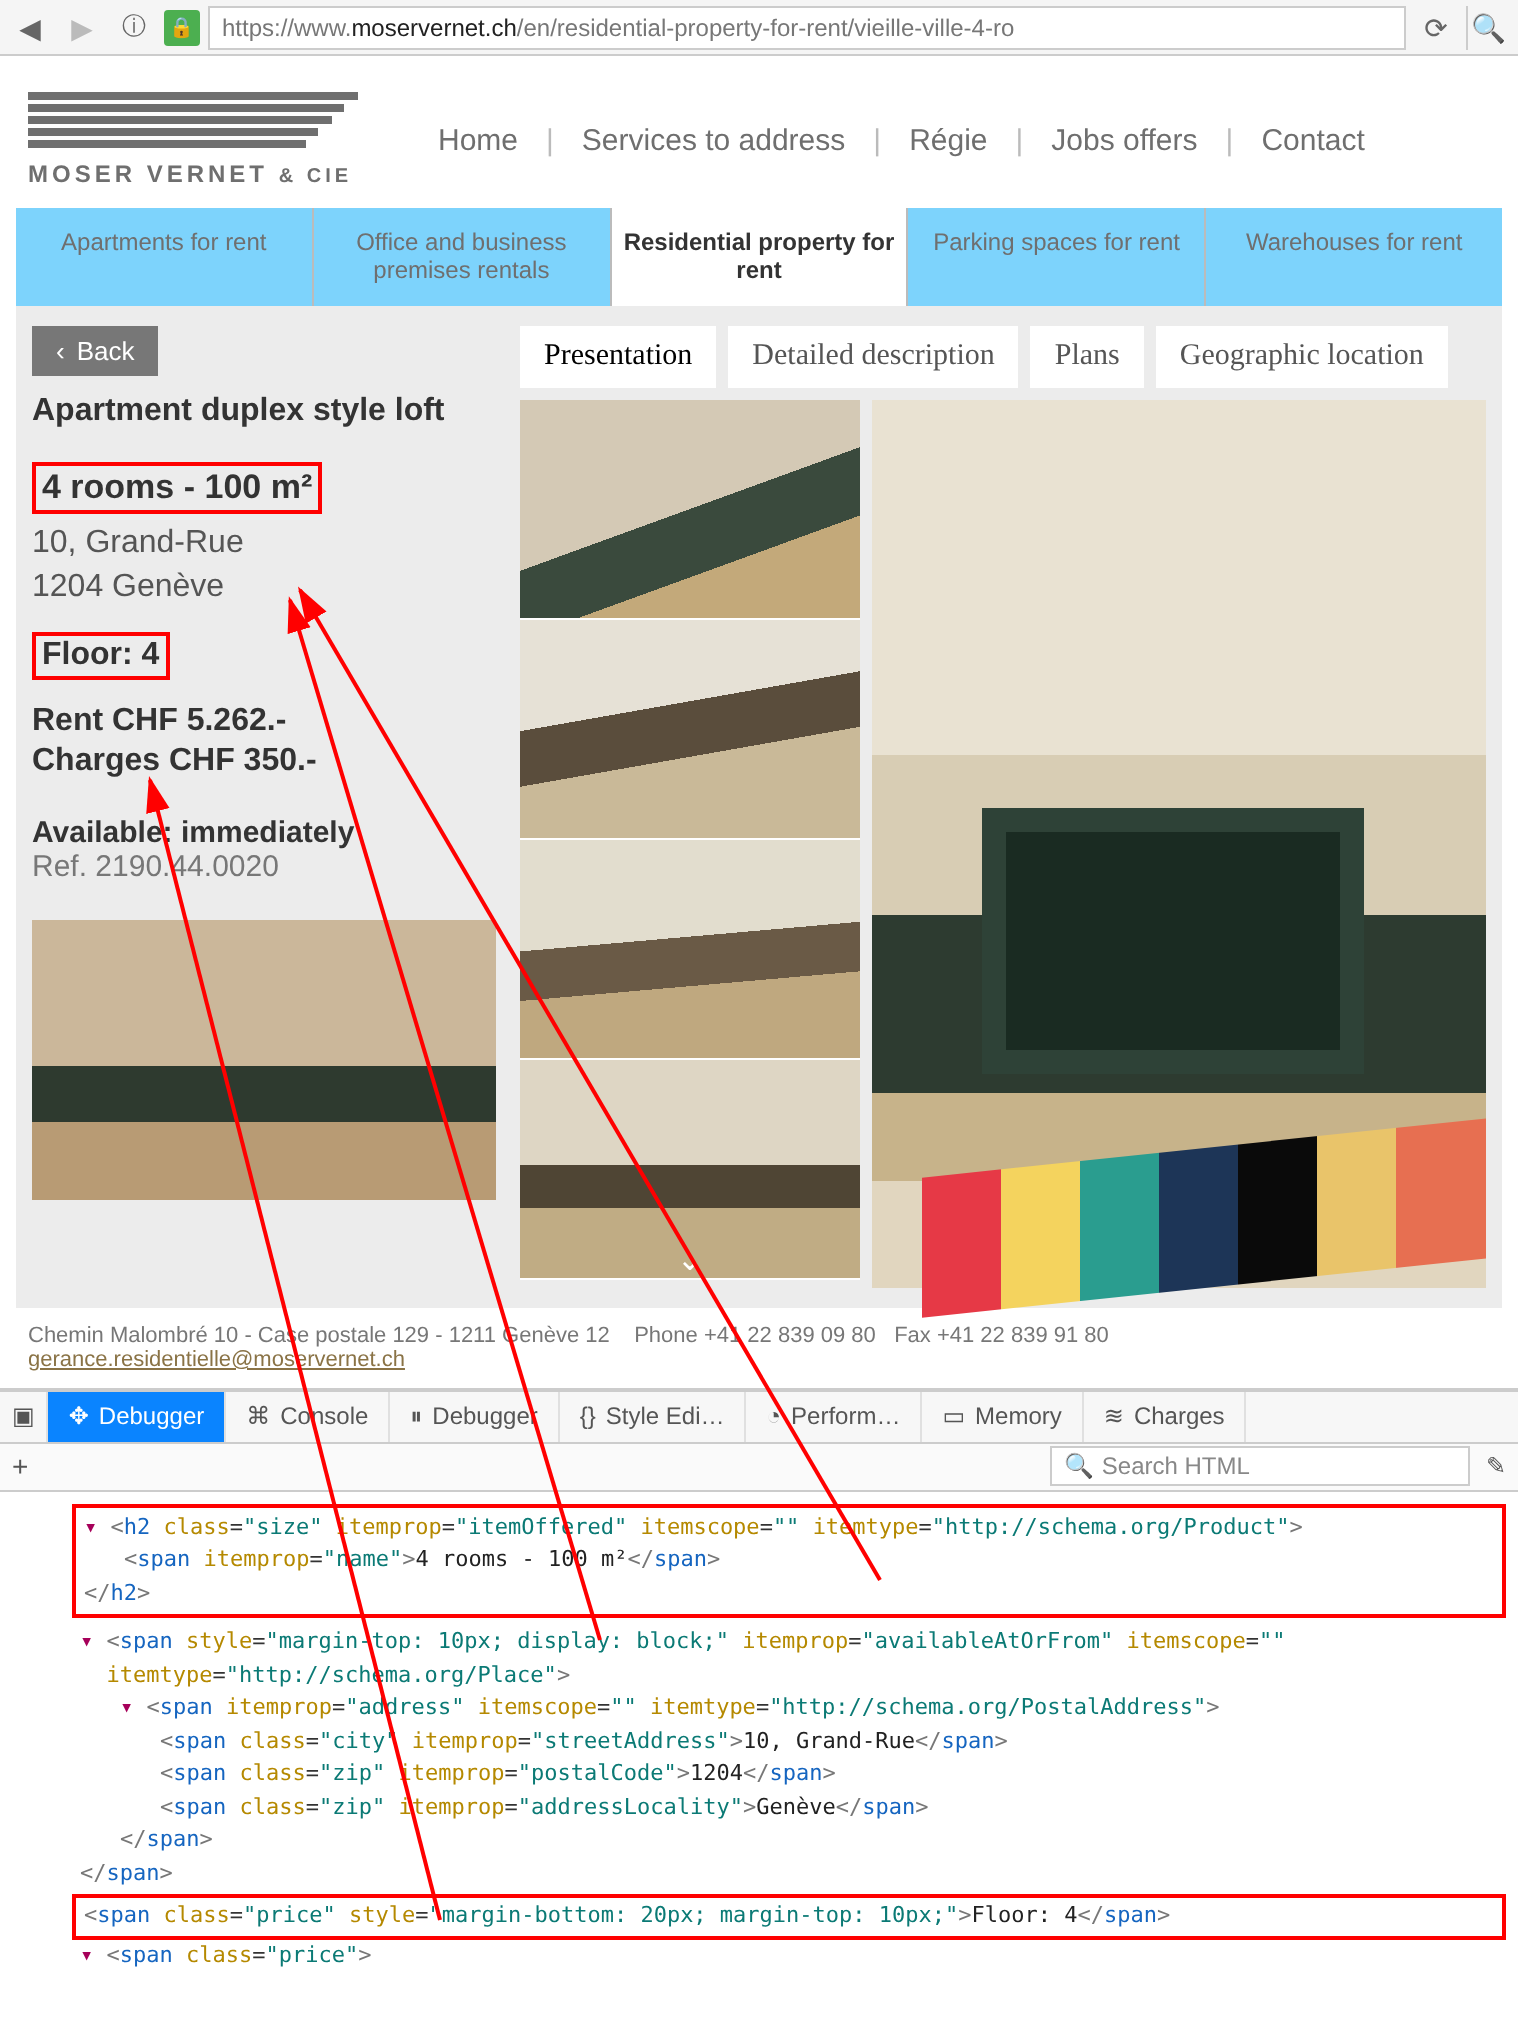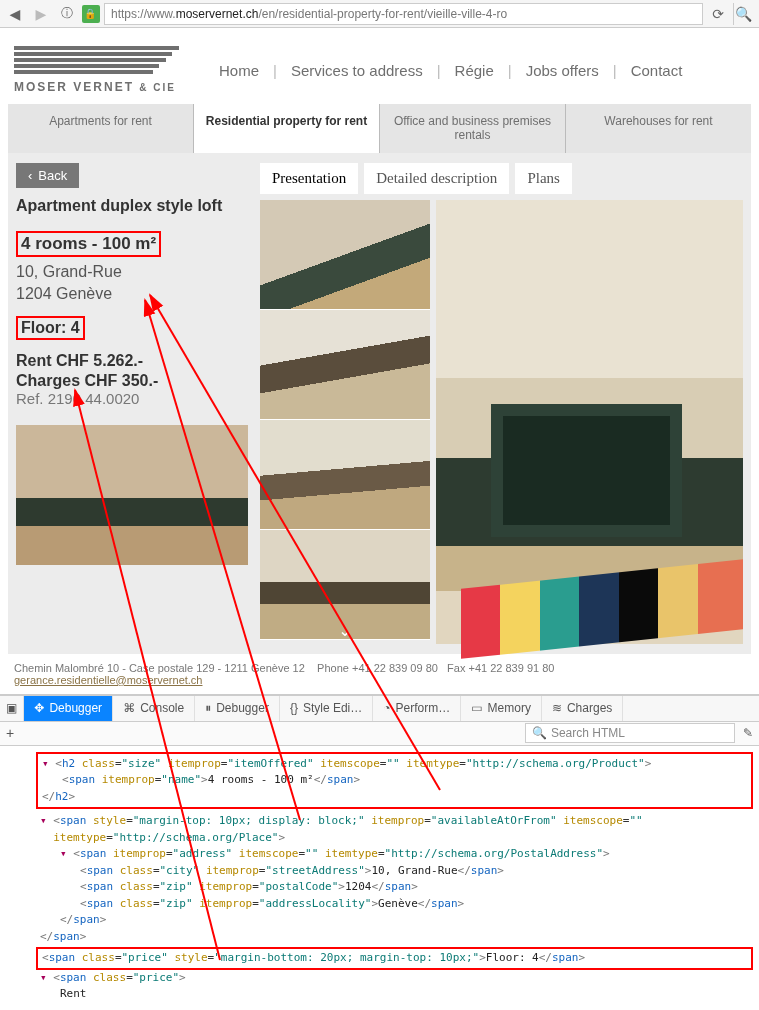--- a/index.html
+++ b/index.html
@@ -19,21 +19,21 @@
   .logo-lines div:nth-child(2){ width: 96%; }
   .logo-lines div:nth-child(3){ width: 92%; }
   .logo-lines div:nth-child(4){ width: 88%; }
   .logo-lines div:nth-child(5){ width: 84%; }
   .logo-text { font-size: 12px; letter-spacing: 2px; color: #6f6f6f; font-weight: bold; }
   .logo-text .cie { font-weight: bold; font-size: 10px; }
   .mainnav { display: flex; gap: 14px; align-items: center; font-size: 15px; color: #6f6f6f; }
   .mainnav .sep { color: #bbb; }
   .mainnav a { color: #6f6f6f; }
   
-  .subnav { display: flex; background: #e5e5e5; margin: 0 8px; font-size: 12px; color: #6f6f6f; }
+  .subnav { display: flex; background: #7dd3fc; margin: 0 8px; font-size: 12px; color: #6f6f6f; }
   .subnav .tab { flex: 1; text-align: center; padding: 10px 6px; border-right: 1px solid #bbb; line-height: 1.2; }
   .subnav .tab:last-child { border-right: none; }
   .subnav .tab.active { background: #fff; color: #333; font-weight: bold; }
   
   .content { display: flex; gap: 12px; padding: 10px 8px; background: #ececec; margin: 0 8px; }
   .left { width: 232px; }
   .back { background: #777; color: #fff; padding: 5px 12px; font-size: 13px; display: inline-flex; align-items: center; gap: 6px; margin-bottom: 8px; }
   .left h1 { font-family: Arial; font-weight: bold; font-size: 16px; color: #333; line-height: 1.2; margin-bottom: 16px; }
   .left .size { font-size: 17px; font-weight: bold; border: 2px solid red; display: inline-block; padding: 1px 3px; margin-bottom: 4px; }
   .left .addr { font-size: 16px; color: #555; line-height: 1.4; }
@@ -127,46 +127,49 @@
     <a>Régie</a>
         <span class="sep">|</span>
     <a>Jobs offers</a>
         <span class="sep">|</span>
     <a>Contact</a>
   </div>
 </div>
 
 <div class="subnav">
   <div class="tab">Apartments for rent</div>
+  <div class="tab">Office and business premises rentals</div>
   <div class="tab active">Residential property for rent</div>
-  <div class="tab">Office and business premises rentals</div>
+  <div class="tab">Parking spaces for rent</div>
   <div class="tab">Warehouses for rent</div>
 </div>
 
 <div class="content">
   <div class="left">
     <div class="back">
       <span>‹</span>
       <span>Back</span>
     </div>
     <h1>Apartment duplex style loft</h1>
     <div class="size">4 rooms - 100 m²</div>
     <div class="addr">10, Grand-Rue</div>
     <div class="addr">1204 Genève</div>
     <div class="floor">Floor: 4</div>
     <div class="rent">Rent CHF 5.262.-</div>
     <div class="charges">Charges CHF 350.-</div>
+    <div class="avail">Available: immediately</div>
     <div class="ref">Ref. 2190.44.0020</div>
     <div class="photo"></div>
   </div>
   <div class="right">
     <div class="tabs2">
       <div class="t active">Presentation</div>
       <div class="t">Detailed description</div>
       <div class="t">Plans</div>
+      <div class="t">Geographic location</div>
     </div>
     <div class="gallery">
       <div class="thumbs">
         <div class="thumb"></div>
         <div class="thumb"></div>
         <div class="thumb"></div>
         <div class="thumb"></div>
         <div class="chev">⌄</div>
       </div>
       <div class="big">
@@ -233,21 +236,20 @@
     <div class="line"><span class="tw">▾ </span><span class="grey">&lt;</span><span class="tag">span</span> <span class="attr">style</span>=<span class="val">"margin-top: 10px; display: block;"</span> <span class="attr">itemprop</span>=<span class="val">"availableAtOrFrom"</span> <span class="attr">itemscope</span>=<span class="val">""</span></div>
     <div class="line">  <span class="attr">itemtype</span>=<span class="val">"http://schema.org/Place"</span><span class="grey">&gt;</span></div>
     <div class="line indent1"><span class="tw">▾ </span><span class="grey">&lt;</span><span class="tag">span</span> <span class="attr">itemprop</span>=<span class="val">"address"</span> <span class="attr">itemscope</span>=<span class="val">""</span> <span class="attr">itemtype</span>=<span class="val">"http://schema.org/PostalAddress"</span><span class="grey">&gt;</span></div>
     <div class="line indent2"><span class="grey">&lt;</span><span class="tag">span</span> <span class="attr">class</span>=<span class="val">"city"</span> <span class="attr">itemprop</span>=<span class="val">"streetAddress"</span><span class="grey">&gt;</span><span class="txt">10, Grand-Rue</span><span class="grey">&lt;/</span><span class="tag">span</span><span class="grey">&gt;</span></div>
     <div class="line indent2"><span class="grey">&lt;</span><span class="tag">span</span> <span class="attr">class</span>=<span class="val">"zip"</span> <span class="attr">itemprop</span>=<span class="val">"postalCode"</span><span class="grey">&gt;</span><span class="txt">1204</span><span class="grey">&lt;/</span><span class="tag">span</span><span class="grey">&gt;</span></div>
     <div class="line indent2"><span class="grey">&lt;</span><span class="tag">span</span> <span class="attr">class</span>=<span class="val">"zip"</span> <span class="attr">itemprop</span>=<span class="val">"addressLocality"</span><span class="grey">&gt;</span><span class="txt">Genève</span><span class="grey">&lt;/</span><span class="tag">span</span><span class="grey">&gt;</span></div>
     <div class="line indent1"><span class="grey">&lt;/</span><span class="tag">span</span><span class="grey">&gt;</span></div>
     <div class="line"><span class="grey">&lt;/</span><span class="tag">span</span><span class="grey">&gt;</span></div>
     <span class="box2"><span class="line"><span class="grey">&lt;</span><span class="tag">span</span> <span class="attr">class</span>=<span class="val">"price"</span> <span class="attr">style</span>=<span class="val">"margin-bottom: 20px; margin-top: 10px;"</span><span class="grey">&gt;</span><span class="txt">Floor: 4</span><span class="grey">&lt;/</span><span class="tag">span</span><span class="grey">&gt;</span></span></span>
     <div class="line"><span class="tw">▾ </span><span class="grey">&lt;</span><span class="tag">span</span> <span class="attr">class</span>=<span class="val">"price"</span><span class="grey">&gt;</span></div>
-    <div class="line indent1"><span class="txt">Rent</span></div>
   </div>
 </div>
 
 <svg class="overlay-svg" width="759" height="1010">
   <defs>
     <marker id="ah" markerWidth="10" markerHeight="10" refX="8" refY="3" orient="auto">
       <path d="M0,0 L0,6 L9,3 z" fill="red"></path>
     </marker>
   </defs>
   <line x1="300" y1="820" x2="145" y2="300" stroke="red" stroke-width="2" marker-end="url(#ah)"></line>

